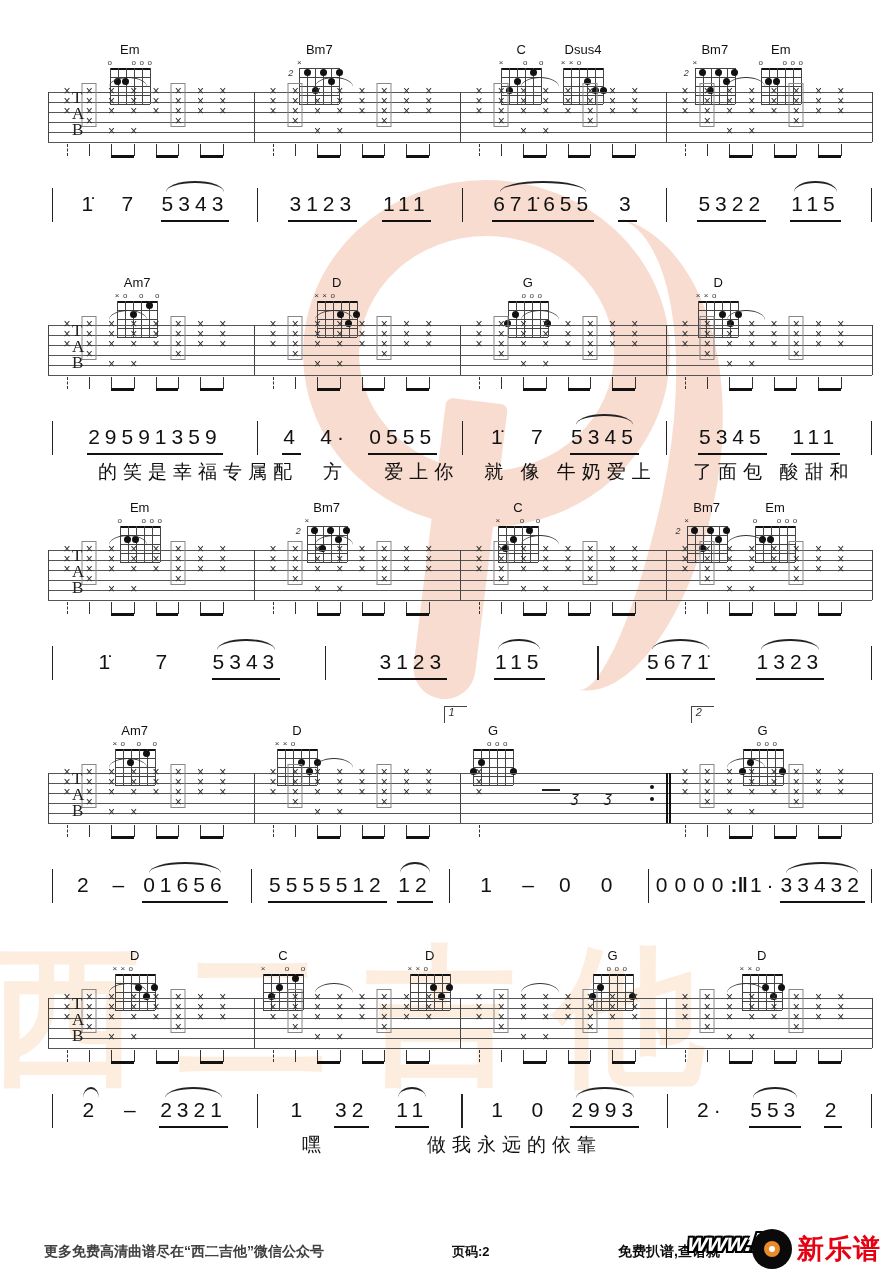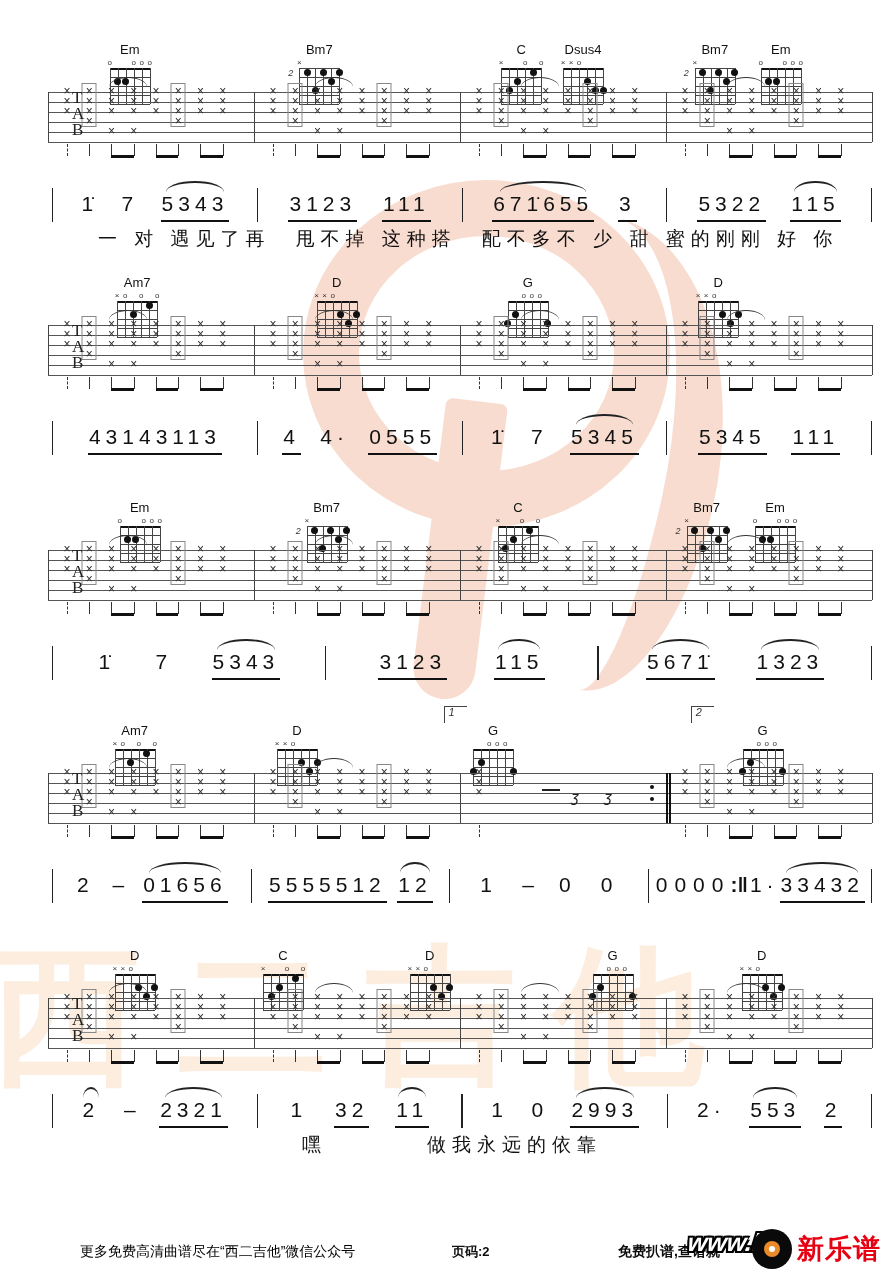--- a/index.html
+++ b/index.html
@@ -51,21 +51,21 @@
                    border-top:2px solid #222;border-radius:50% 50% 0 0/100% 100% 0 0;}
   .tok.dash{letter-spacing:0;}
   .tok.rpt{font-weight:bold;letter-spacing:0;}
   .lyrics{position:absolute;left:4px;right:0;top:184px;font-size:19px;letter-spacing:6px;color:#111;padding-left:46px;white-space:nowrap;}
   .system[data-idx="3"] .lyrics{padding-left:128px;}
   .system[data-idx="4"] .lyrics{padding-left:250px;}
   .volta{position:absolute;top:206px;border-left:1px solid #444;border-top:1px solid #444;
          padding:0 12px 5px 4px;font-size:11px;font-style:italic;color:#333;line-height:1;}
   
   .footer{position:absolute;left:0;right:0;bottom:0;height:60px;z-index:2;}
-  .f-left{position:absolute;left:44px;bottom:16px;font-size:14px;font-weight:normal;color:#000000;margin-left:36px;}
+  .f-left{position:absolute;left:44px;bottom:16px;font-size:14px;font-weight:bold;color:#404040;}
   .f-center{position:absolute;left:452px;bottom:16px;font-size:13px;font-weight:bold;color:#0d0d0d;}
   .f-right{position:absolute;left:618px;bottom:16px;font-size:14px;font-weight:bold;color:#0d0d0d;}
   .f-site{position:absolute;left:688px;bottom:20px;font-size:25px;font-weight:bold;font-style:italic;color:#fff;
           text-shadow:-2px -2px 0 #000,2px -2px 0 #000,-2px 2px 0 #000,2px 2px 0 #000,0 2px 0 #000,0 -2px 0 #000;transform:skewX(-6deg);}
   .f-vinyl{position:absolute;left:752px;bottom:8px;width:40px;height:40px;border-radius:50%;background:#0a0a0a;}
   .f-vinyl::before{content:"";position:absolute;left:12px;top:12px;width:16px;height:16px;border-radius:50%;background:#e98a2b;}
   .f-vinyl::after{content:"";position:absolute;left:17px;top:17px;width:6px;height:6px;border-radius:50%;background:#fff;}
   .f-brand{position:absolute;left:797px;bottom:10px;font-size:27px;font-weight:bold;letter-spacing:1px;}
 </style>
 </head>
@@ -417,21 +417,20 @@
           <span class="tok u arc">671̇655</span>
           <span class="tok u">3</span>
         </div>
         <div class="m-bar"></div>
         <div class="measure">
           <span class="tok u">5322</span>
           <span class="tok u arc">115</span>
         </div>
         <div class="m-bar"></div>
       </div>
-      <div class="lyrics">一 对 遇见了再　甩不掉 这种搭　配不多不 少 甜 蜜的刚刚 好 你</div>
     </div>
     <div class="system" data-idx="1" style="top: 275px;">
       <div class="chord-row">
         <div class="chord" style="left: 8.4%;">
           <div class="chord-name">Am7</div>
           <div class="diag">
             <div class="d-h nut" style="top: 0px;"></div>
             <div class="d-h" style="top: 9px;"></div>
             <div class="d-h" style="top: 18px;"></div>
             <div class="d-h" style="top: 27px;"></div>
@@ -697,41 +696,42 @@
         <span class="sx" style="left: 96.2%; top: 13px;">×</span>
         <div class="stem" style="left: 96.2%;"></div>
         <div class="beam" style="left: 82.7%; width: 2.7%;"></div>
         <div class="beam" style="left: 88.1%; width: 2.7%;"></div>
         <div class="beam" style="left: 93.5%; width: 2.7%;"></div>
         <div class="tie" style="left: 82.4%; width: 4.6%;"></div>
       </div>
       <div class="melody">
         <div class="m-bar"></div>
         <div class="measure">
-          <span class="tok u">43143113</span>
+          <span class="tok u">29591359</span>
         </div>
         <div class="m-bar"></div>
         <div class="measure">
           <span class="tok u">4</span>
           <span class="tok">4·</span>
           <span class="tok u">0555</span>
         </div>
         <div class="m-bar"></div>
         <div class="measure">
           <span class="tok">1̇</span>
           <span class="tok">7</span>
           <span class="tok u arc">5345</span>
         </div>
         <div class="m-bar"></div>
         <div class="measure">
           <span class="tok u">5345</span>
           <span class="tok u">111</span>
         </div>
         <div class="m-bar"></div>
       </div>
+      <div class="lyrics">的笑是幸福专属配　方　 爱上你　就 像 牛奶爱上　 了面包 酸甜和</div>
     </div>
     <div class="system" data-idx="2" style="top: 500px;">
       <div class="chord-row">
         <div class="chord" style="left: 8.7%;">
           <div class="chord-name">Em</div>
           <div class="diag">
             <div class="d-h nut" style="top: 0px;"></div>
             <div class="d-h" style="top: 9px;"></div>
             <div class="d-h" style="top: 18px;"></div>
             <div class="d-h" style="top: 27px;"></div>

